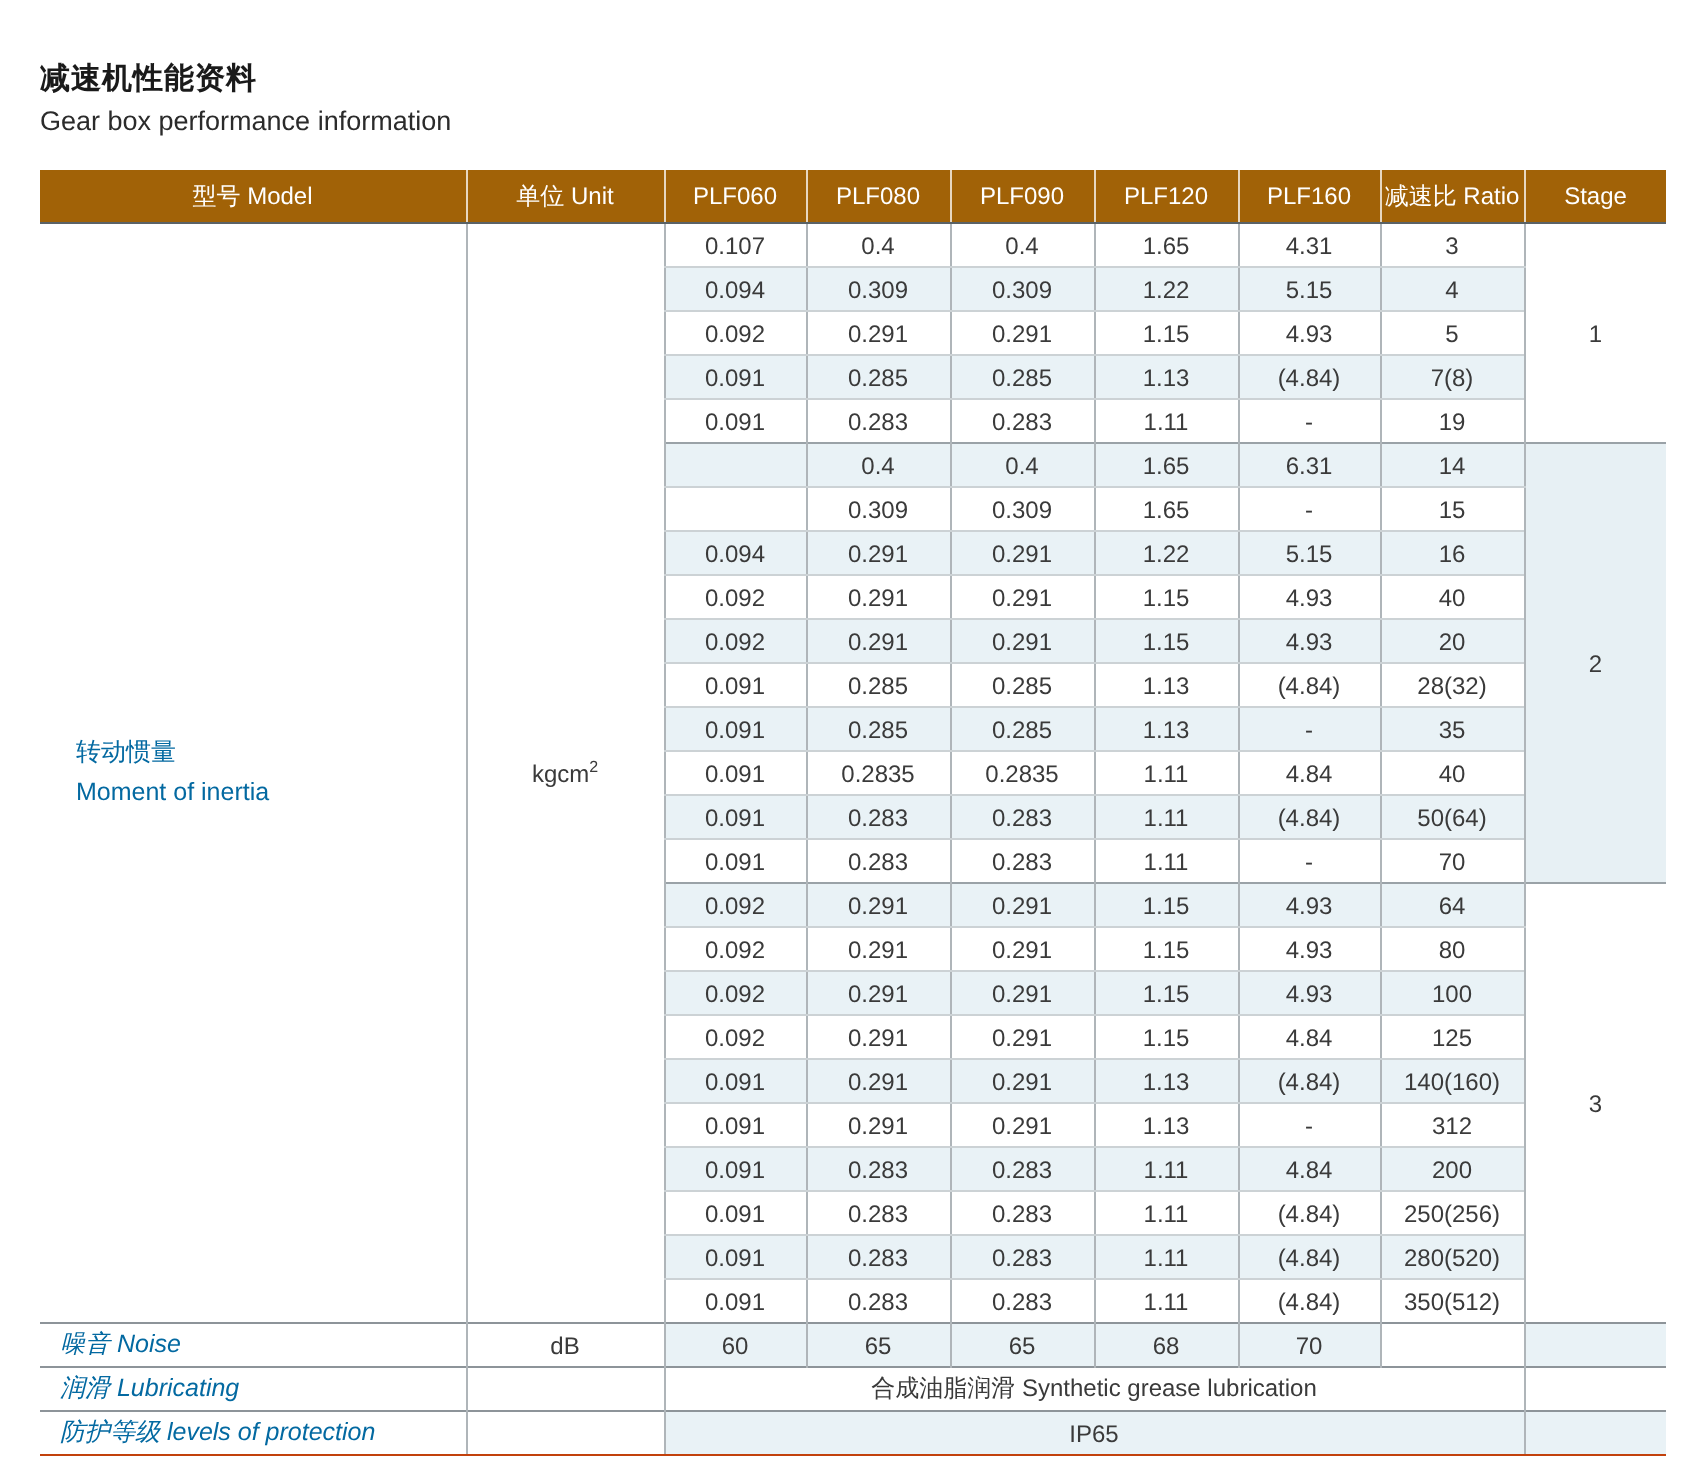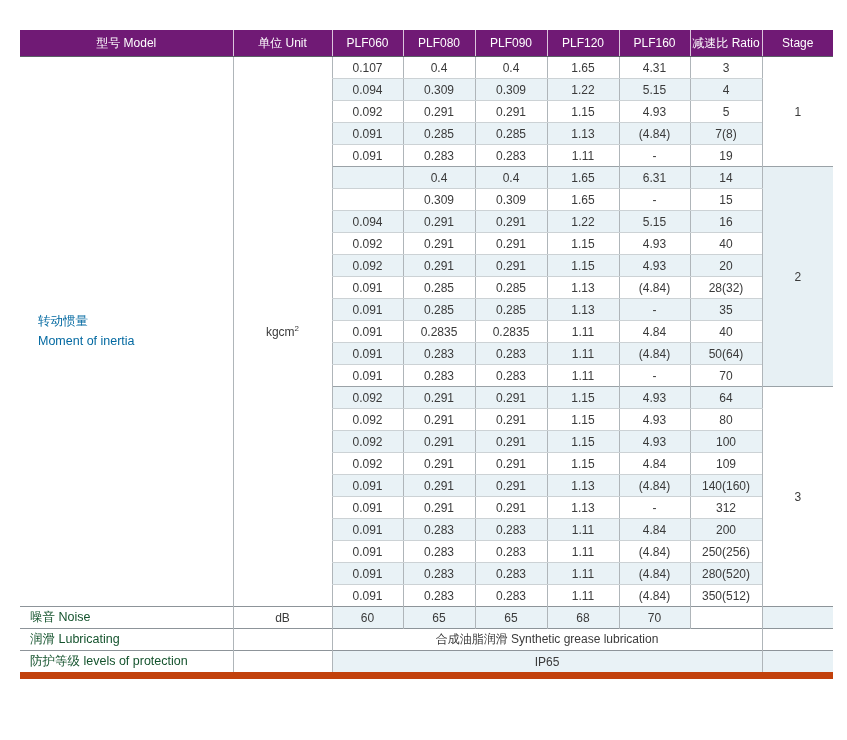--- a/index.html
+++ b/index.html
@@ -10,21 +10,21 @@
   }
   .wrap { padding:30px 14px 0 20px; }
   .title { font-size:15px; font-weight:bold; color:#1a1a1a; margin:0 0 4px 0; letter-spacing:.5px; }
   .subtitle { font-size:13.5px; color:#2b2b2b; margin:0 0 17px 0; }
 
   table.perf {
     border-collapse:collapse; table-layout:fixed;
     width:813px; font-size:12px;
   }
   thead th {
-    background:#701a75; color:#ffffff; font-weight:normal;
+    background:#a16207; color:#ffffff; font-weight:normal;
     height:26px; font-size:12px; padding:0; text-align:center;
     border-left:1px solid rgba(255,255,255,.75);
     border-bottom:1px solid #5a6266;
   }
   thead th:first-child { border-left:none; }
 
   td { height:21px; padding:0; text-align:center; font-size:12px; color:#3a3a3a; }
 
   
   .v  { border-left:1px solid #afb5b9; }
@@ -43,27 +43,29 @@
     text-align:left; padding-left:18px; font-size:12.5px; color:#0369a1; line-height:1.55;
   }
   td.unit-cell { font-size:12px; }
   td.unit-cell sup { font-size:8px; }
 
   td.stage-cell { font-size:12px; }
   td.stage-fill { background:#e7f0f4; }
 
   
   tr.brow td { border-top:1px solid #8d9499; }
-  tr.brow-last td { border-bottom:7px solid #c2410c; }
-  td.flabel { text-align:left; padding-left:10px; font-size:12.5px; color:#14532d; }
+  tr.brow-last td { border-bottom:1px solid #c2410c; }
+  td.flabel { text-align:left; padding-left:10px; font-size:12.5px; color:#0369a1;font-style:italic; }
 </style>
 </head>
 <body>
 
 <div class="wrap">
+  <div class="title">减速机性能资料</div>
+  <div class="subtitle">Gear box performance information</div>
 
   <table class="perf">
     <colgroup>
       <col style="width:213px">
         <col style="width:99px">
       <col style="width:71px">
         <col style="width:72px">
         <col style="width:72px">
       <col style="width:72px">
         <col style="width:71px">
@@ -235,21 +237,21 @@
           <td class="v alt rb">1.15</td>
           <td class="v alt rb">4.93</td>
           <td class="v alt rb">100</td>
         </tr>
         <tr>
           <td class="v rb">0.092</td>
           <td class="v rb">0.291</td>
           <td class="v rb">0.291</td>
           <td class="v rb">1.15</td>
           <td class="v rb">4.84</td>
-          <td class="v rb">109</td>
+          <td class="v rb">125</td>
         </tr>
         <tr>
           <td class="v alt rb">0.091</td>
           <td class="v alt rb">0.291</td>
           <td class="v alt rb">0.291</td>
           <td class="v alt rb">1.13</td>
           <td class="v alt rb">(4.84)</td>
           <td class="v alt rb">140(160)</td>
         </tr>
         <tr>

